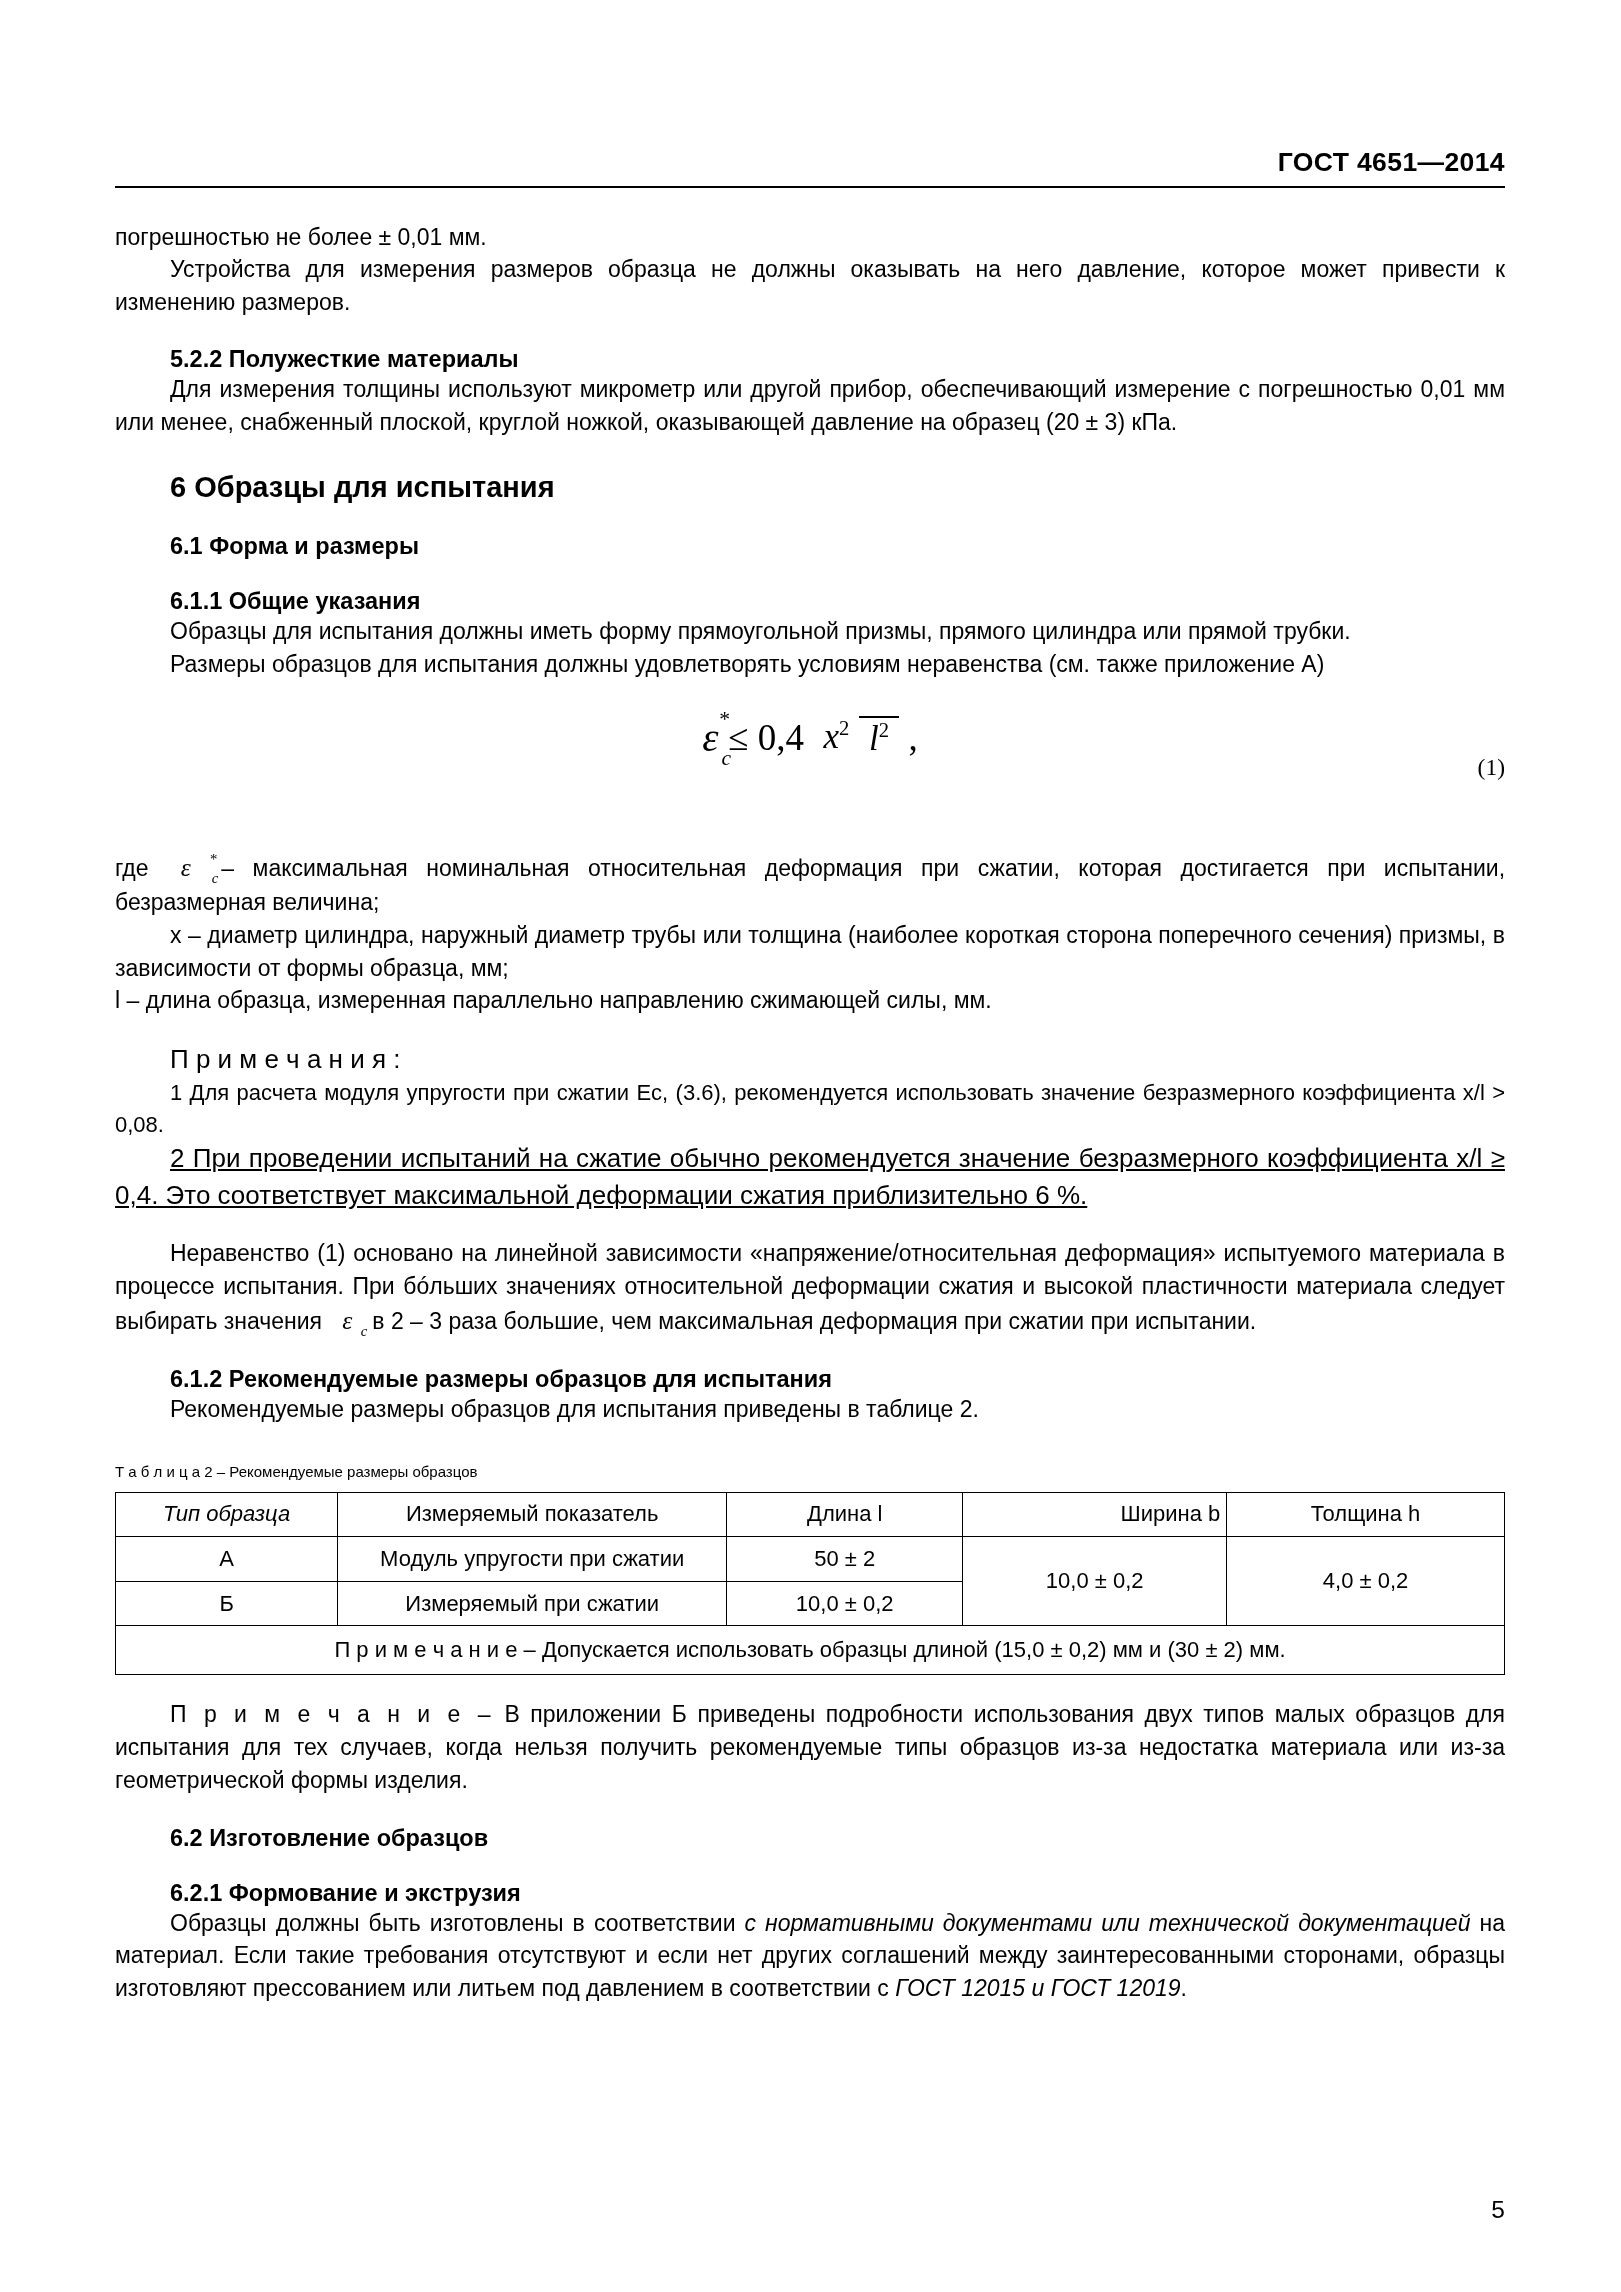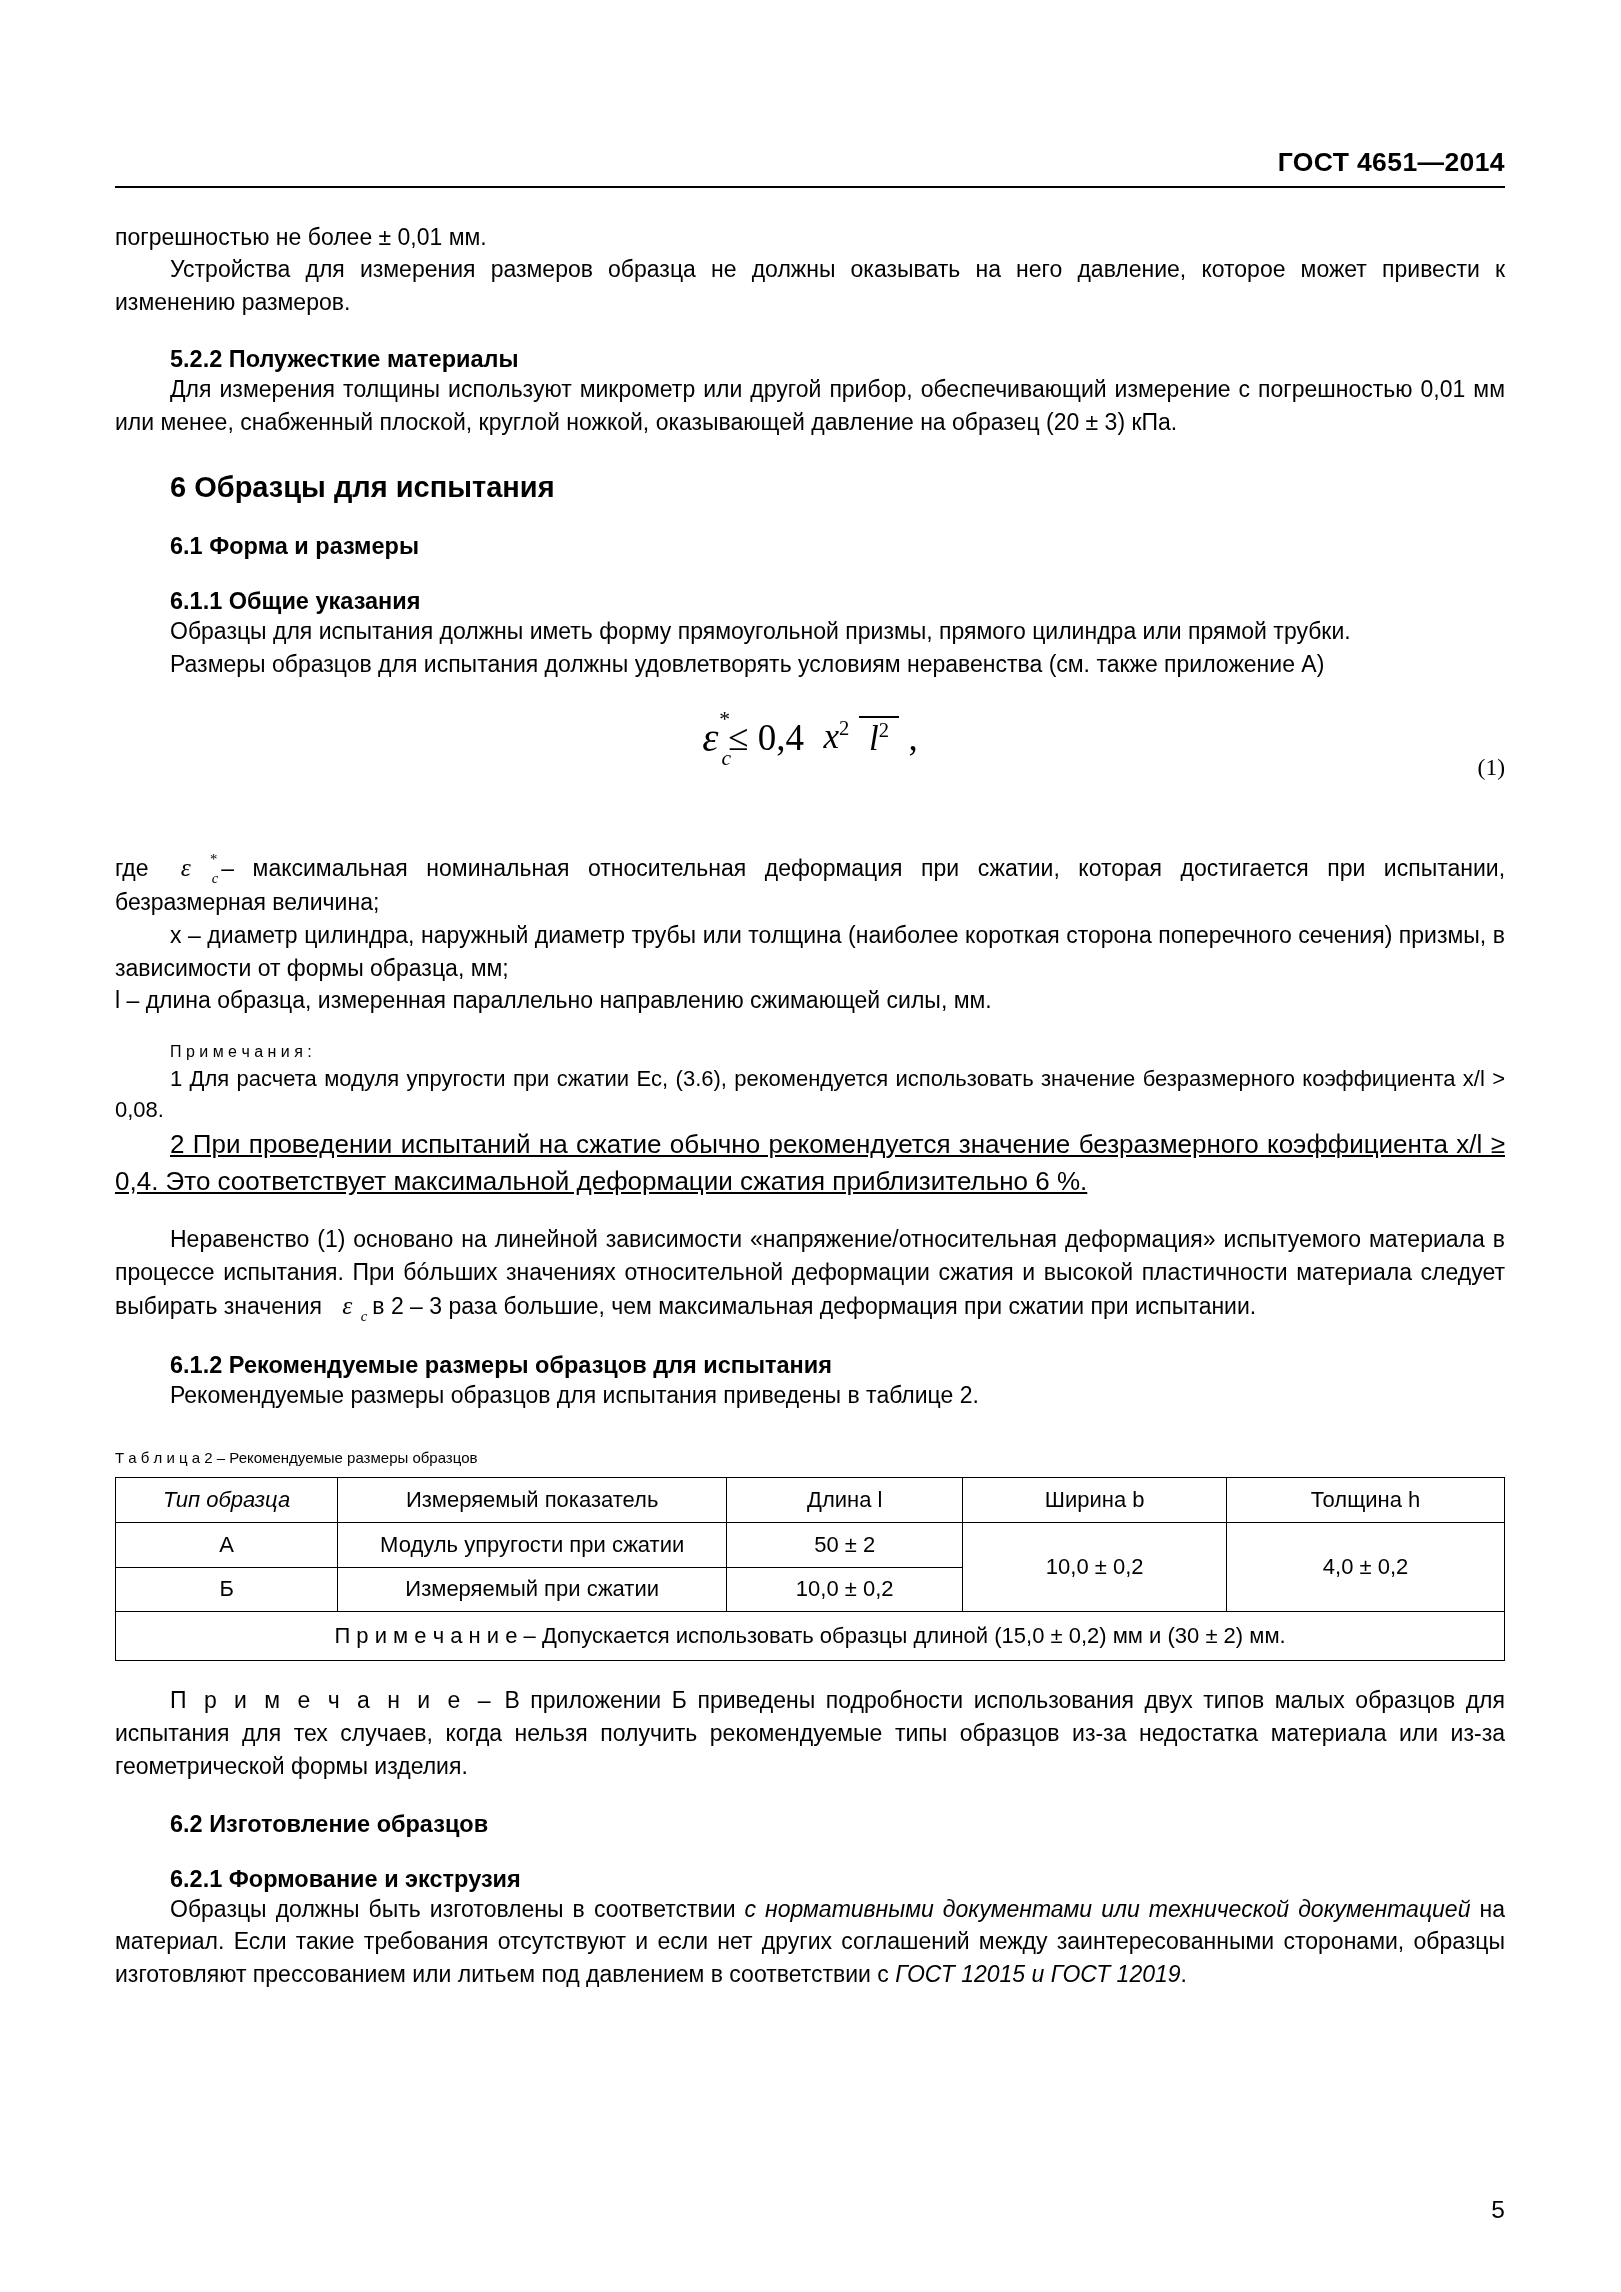--- a/index.html
+++ b/index.html
@@ -194,21 +194,21 @@
       <span>ε</span><span class="sup" style="font-size:14.7px;top:-3.9px;right:-7.8px;">*</span><span class="sub" style="font-size:14.7px;bottom:-6.9px;right:-8.8px;">c</span>
     </span>
     <span> – максимальная номинальная относительная деформация при сжатии, которая достигается при испытании, безразмерная величина;</span>
   </p>
   <p class="ind">x – диаметр цилиндра, наружный диаметр трубы или толщина (наиболее короткая сторона поперечного сечения) призмы, в зависимости от формы образца, мм;</p>
   <p>l – длина образца, измеренная параллельно направлению сжимающей силы, мм.</p>
 
   <div class="gap-m"></div>
 
   <div class="note-block">
-    <p class="small-ind spaced" style="font-size:16px;letter-spacing:0;">П р и м е ч а н и я :</p>
+    <p class="small-ind spaced" style="font-size:26px;letter-spacing:0;">П р и м е ч а н и я :</p>
     <p class="small-ind" style="font-size:22px;">1  Для  расчета     модуля упругости при сжатии Ec, (3.6), рекомендуется использовать значение безразмерного коэффициента x/l &gt; 0,08.</p>
     <p class="small-ind" style="font-size:26px;text-decoration:underline;">2 При проведении испытаний на сжатие  обычно рекомендуется значение безразмерного коэффициента x/l ≥ 0,4. Это соответствует максимальной деформации сжатия приблизительно 6 %.</p>
   </div>
 
   <div class="gap-m"></div>
 
   <p class="ind">
     <span>Неравенство (1) основано на линейной зависимости «напряжение/относительная деформация» испытуемого материала в процессе испытания. При бóльших значениях относительной деформации сжатия и высокой пластичности материала следует выбирать значения</span>
     <span class="eps" style="font-family:'Liberation Serif',serif;font-size:25.5px;margin:0 13.7px;">
       <span>ε</span><span class="sub" style="font-size:14.7px;bottom:-6.9px;right:-8.8px;">c</span>
@@ -220,21 +220,21 @@
   <p class="ind">Рекомендуемые размеры образцов для испытания приведены в таблице 2.</p>
 
   <div class="tbl-caption">Т а б л и ц а 2 – Рекомендуемые размеры образцов</div>
 
   <table class="tbl">
     <tbody>
         <tr>
       <th style="width:16%;font-style:italic;">Тип образца</th>
       <th style="width:28%;">Измеряемый показатель</th>
       <th style="width:17%;">Длина l</th>
-      <th style="width:19%;">Ширина b</th>
+      <th style="width:19%;text-align:right;">Ширина b</th>
       <th style="width:20%;">Толщина h</th>
     </tr>
     <tr>
       <td>А</td>
       <td>Модуль упругости  при сжатии</td>
       <td>50 ± 2</td>
       <td rowspan="2">10,0 ± 0,2</td>
       <td rowspan="2">4,0 ± 0,2</td>
     </tr>
     <tr>

